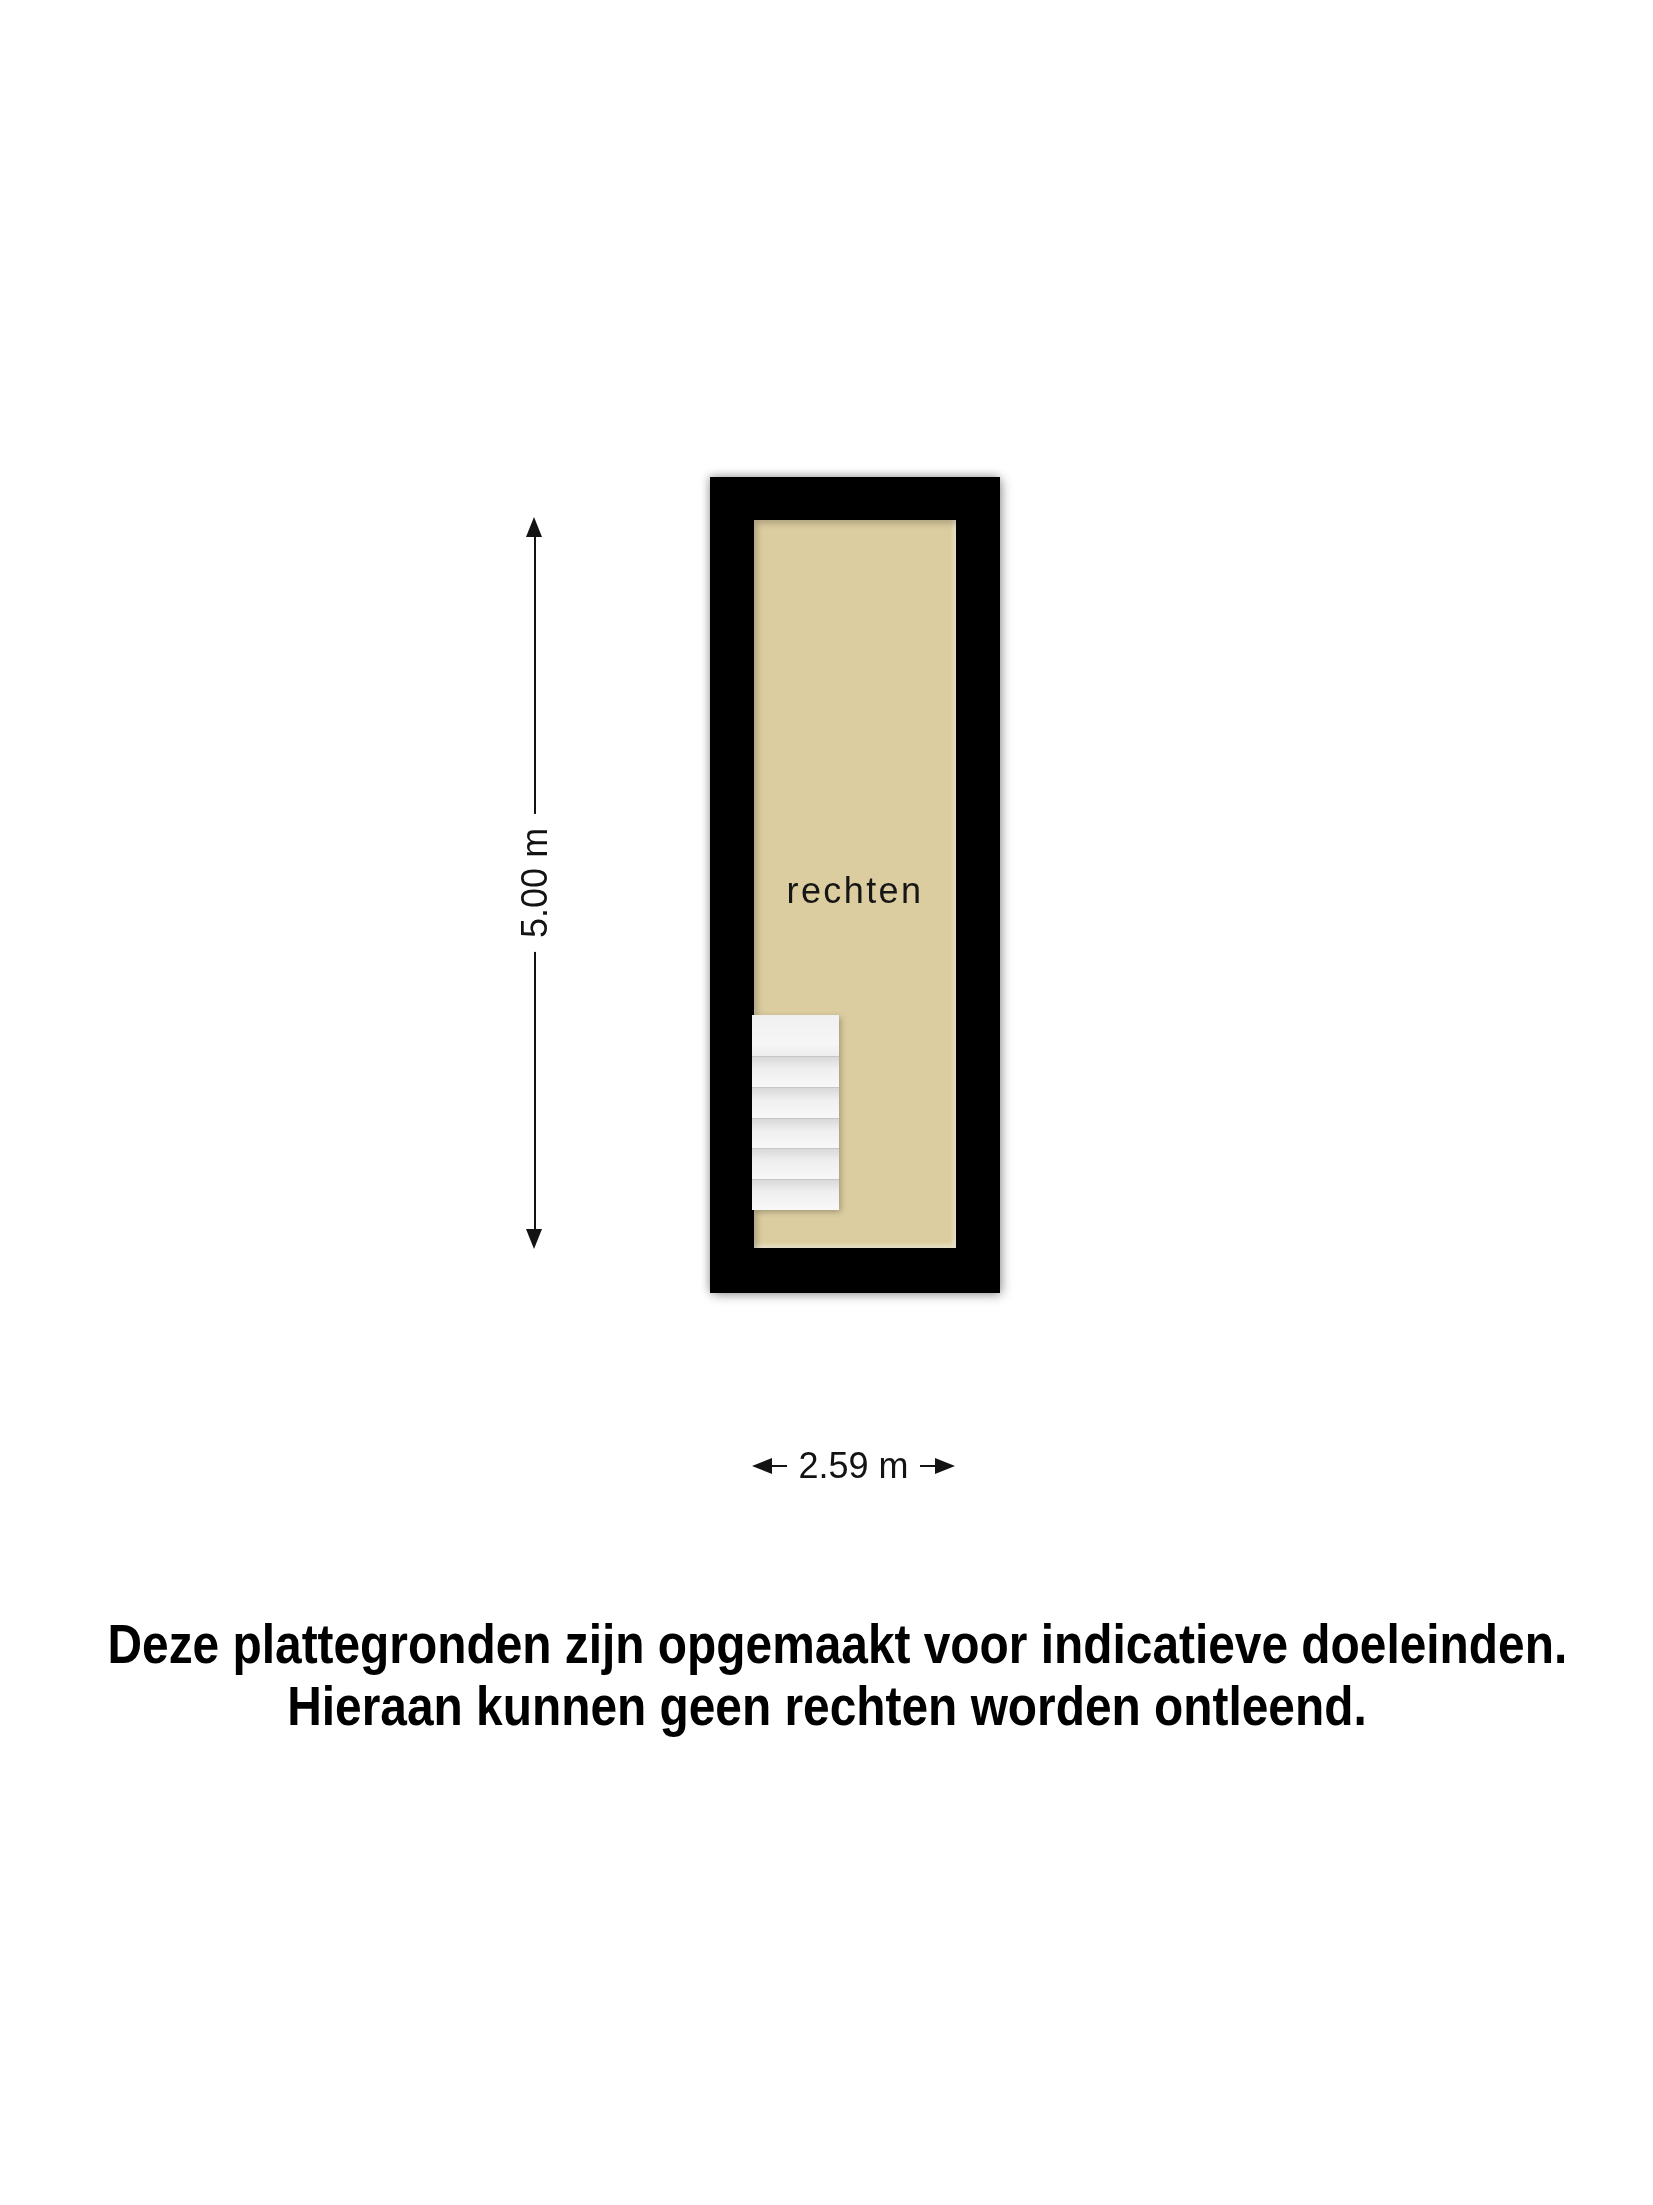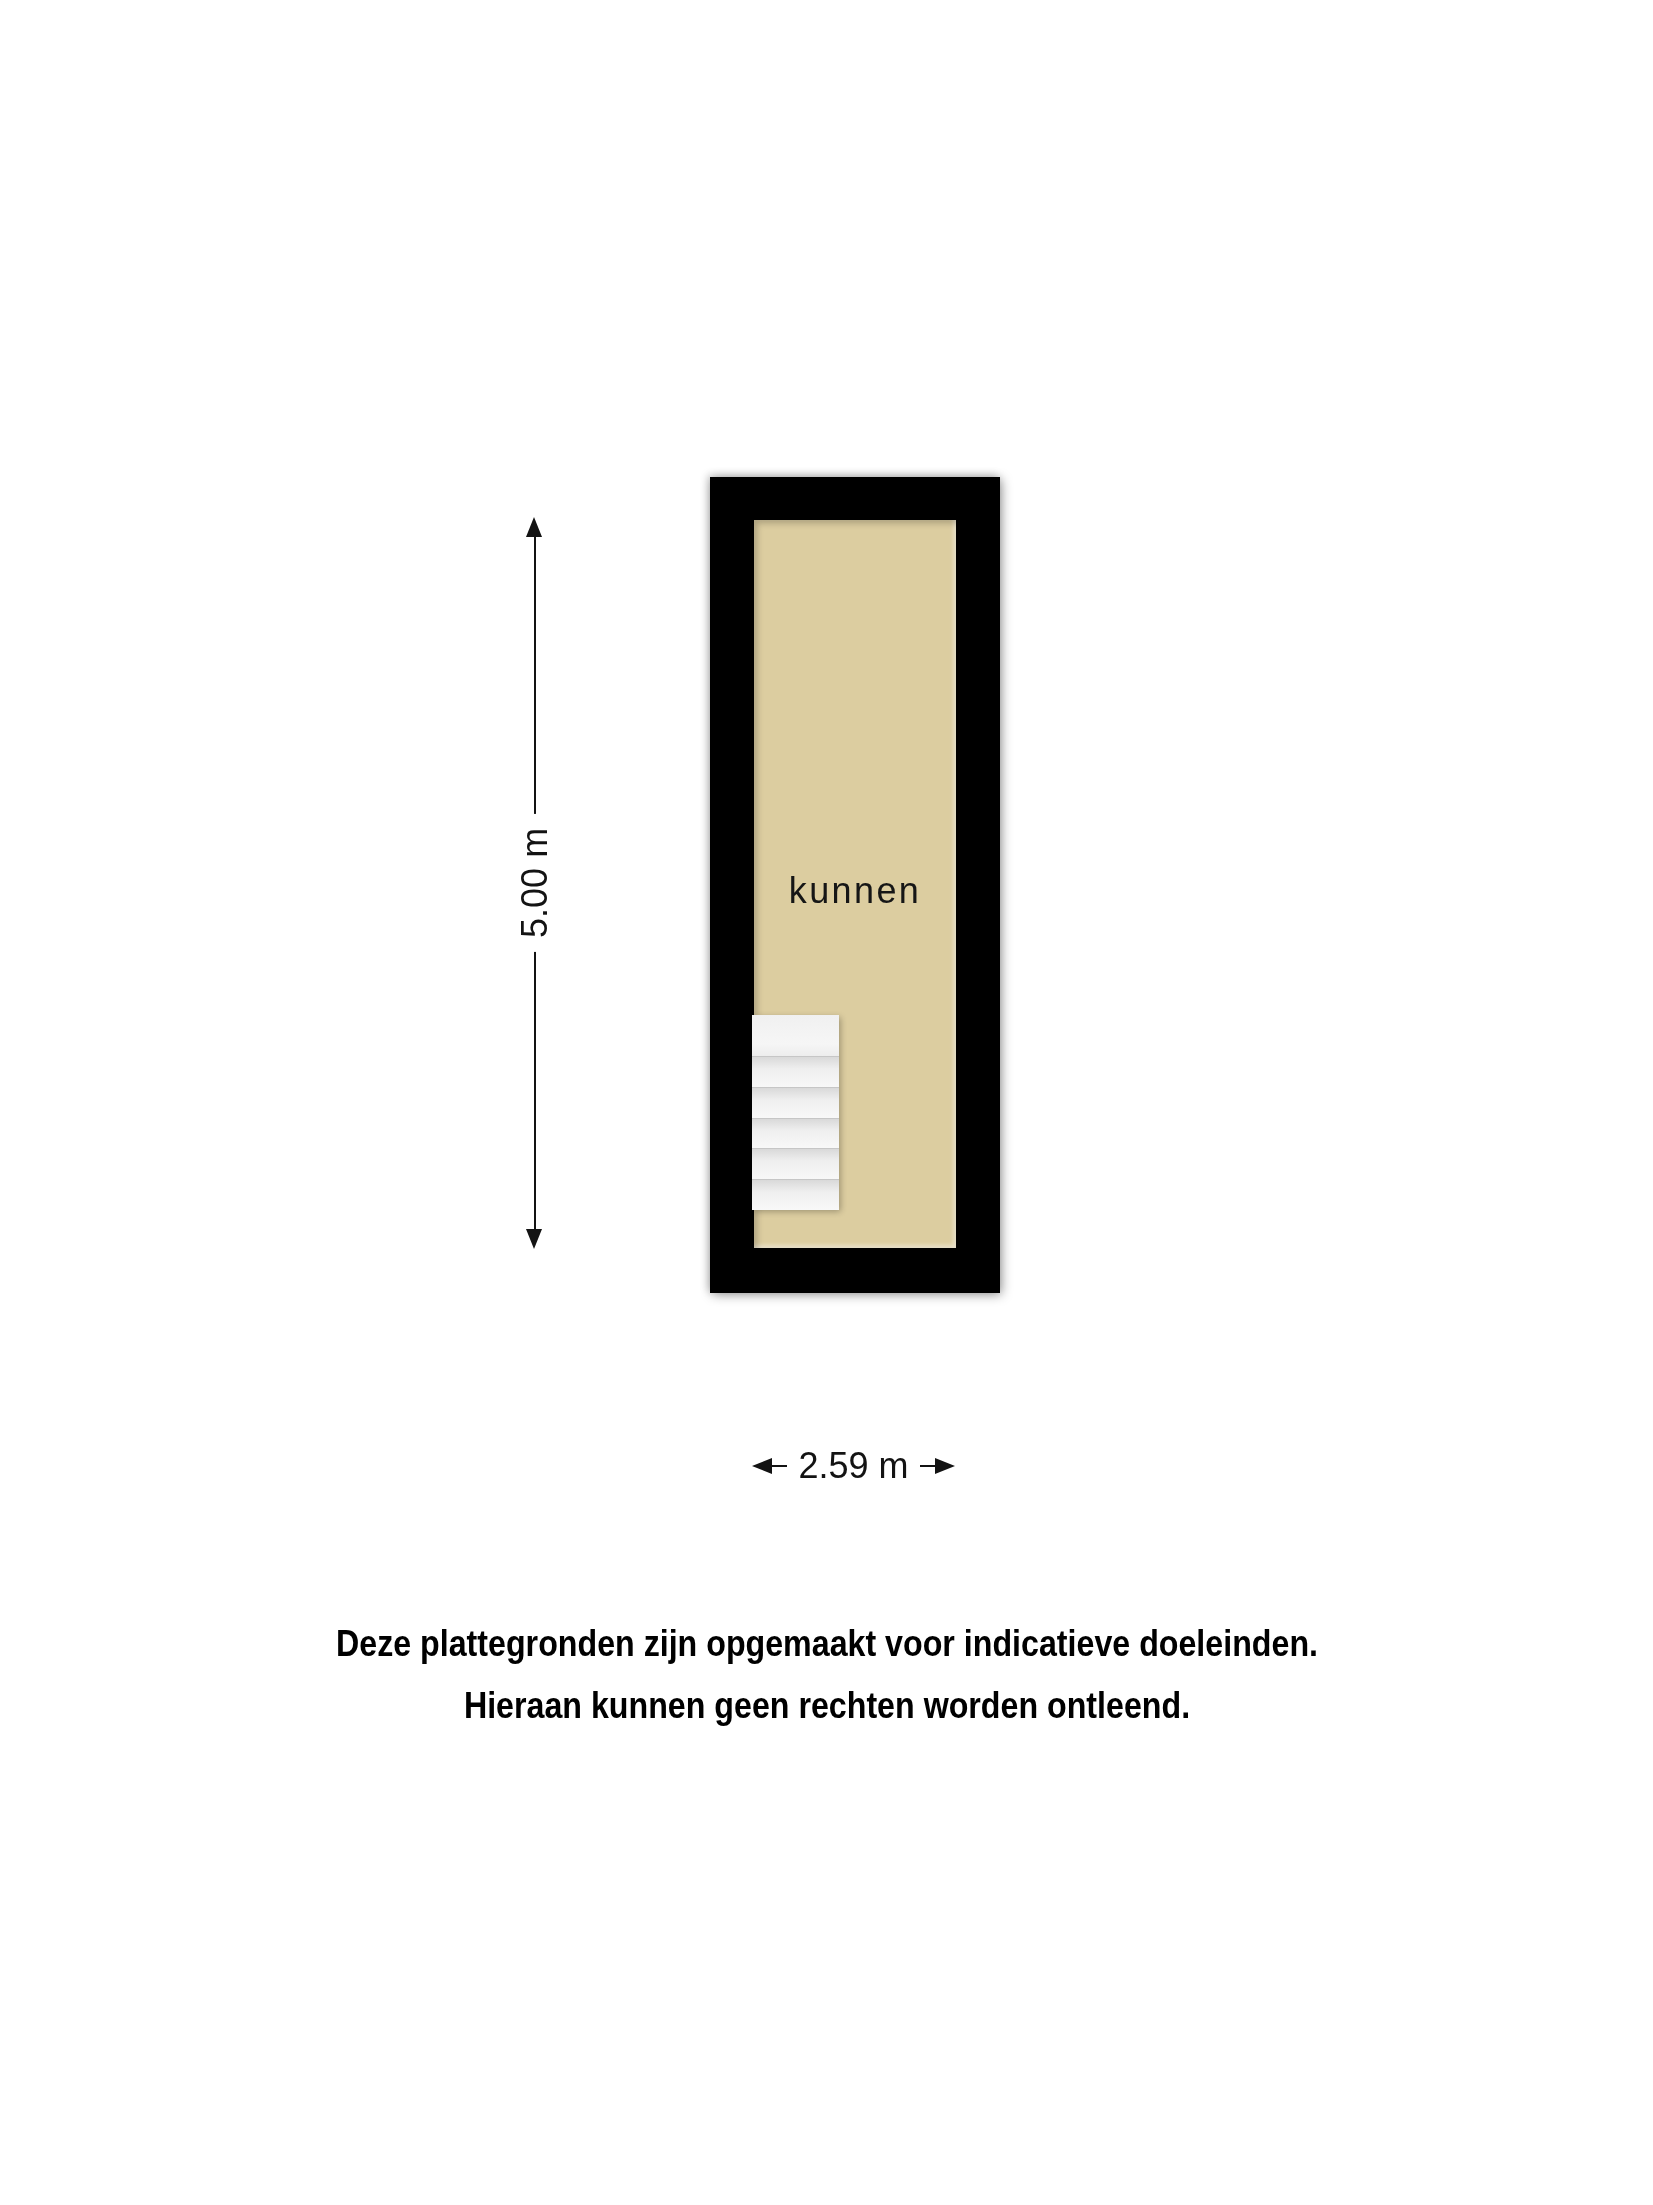--- a/index.html
+++ b/index.html
@@ -149,38 +149,38 @@
 
   
   .disclaimer {
     position: absolute;
     left: 0;
     width: 100%;
     top: 1613px;
     text-align: center;
     font-weight: bold;
     color: var(--text, #000);
-    font-size: 37px;
+    font-size: 55px;
     line-height: 62px;
   }
   .disclaimer-line {
     display: block;
     transform: scaleX(0.87);
     transform-origin: 50% 50%;
     white-space: nowrap;
   }
 </style>
 </head>
 <body>
 
 <div class="page">
 
   <div class="plan-outer">
     <div class="plan-inner">
-      <div class="room-label">kunnen</div>
+      <div class="room-label">rechten</div>
       <div class="staircase">
           <div class="tread"></div>
           <div class="tread"></div>
           <div class="tread"></div>
           <div class="tread"></div>
           <div class="tread"></div>
           <div class="tread"></div>
         </div>
     </div>
   </div>

